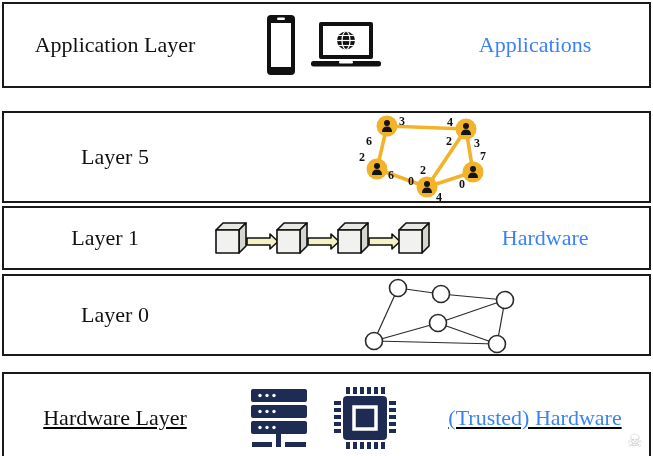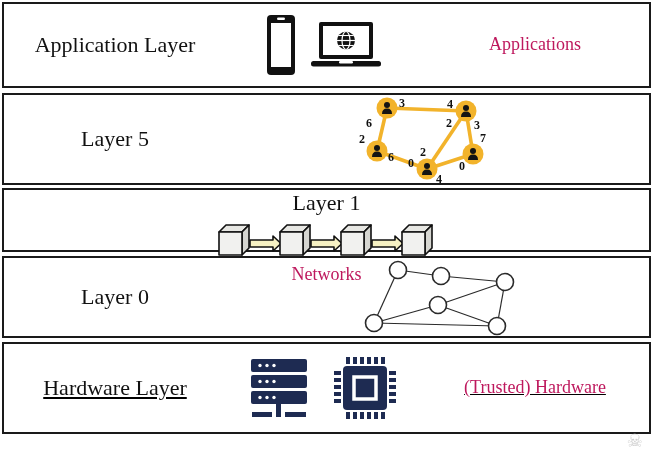--- a/index.html
+++ b/index.html
@@ -12,28 +12,28 @@
     font-family:"Liberation Serif", serif;
     overflow:hidden;
   }
   .row{
     box-sizing:border-box;
     border:2px solid #1a1a1a;
     background:#fff;
     display:flex;
     align-items:center;
   }
-  .r1{height:86px;margin-bottom:5px;}
+  .r1{height:86px;margin-bottom:23px;}
   .r2{height:92px;margin-bottom:3px;}
-  .r3{height:64px;margin-bottom:4px;flex-direction:column;}
-  .r4{height:82px;margin-bottom:4px;}
+  .r3{height:64px;margin-bottom:4px;}
+  .r4{height:82px;margin-bottom:16px;}
   .r5{height:92px;text-decoration:underline;}
   .col-left{width:222px;text-align:center;font-size:22px;color:#111;}
   .col-mid{flex:1;display:flex;justify-content:center;align-items:center;gap:14px;}
-  .col-right{width:228px;text-align:center;font-size:18px;color:#be185d;line-height:1.22;}
+  .col-right{width:228px;text-align:center;font-size:22px;color:#3b82f6;line-height:1.22;}
   .edge-label{font:700 12px "Liberation Serif", serif;fill:#111;}
   .watermark{
     position:absolute;
     right:10px;bottom:6px;
     display:flex;align-items:center;gap:4px;
     font-family:"Liberation Sans", sans-serif;
     font-size:17px;
     color:#c6c6c6;
   }
   .watermark .logo{font-size:18px;color:#cfcfcf;line-height:1;}
@@ -152,21 +152,21 @@
             <rect x="132" y="16" width="23" height="23" fill="#F1F1EF"></rect>
           </g>
           <g>
             <path d="M193,16 L200,9 L223,9 L216,16 Z" fill="#E7E7E3"></path>
             <path d="M216,16 L223,9 L223,32 L216,39 Z" fill="#D6D6D1"></path>
             <rect x="193" y="16" width="23" height="23" fill="#F1F1EF"></rect>
           </g>
         </g>
       </svg>
     </div>
-    <div class="col-right">Networks</div>
+    <div class="col-right">Hardware</div>
   </div>
 
   <div class="row r4">
     <div class="col-left">Layer 0</div>
     <div class="col-mid">
       <svg width="160" height="90" viewBox="0 0 160 90">
         <g stroke="#2a2a2a" stroke-width="1.2">
           <line x1="40" y1="18" x2="83" y2="24"></line>
           <line x1="83" y1="24" x2="147" y2="30"></line>
           <line x1="40" y1="18" x2="16" y2="71"></line>

